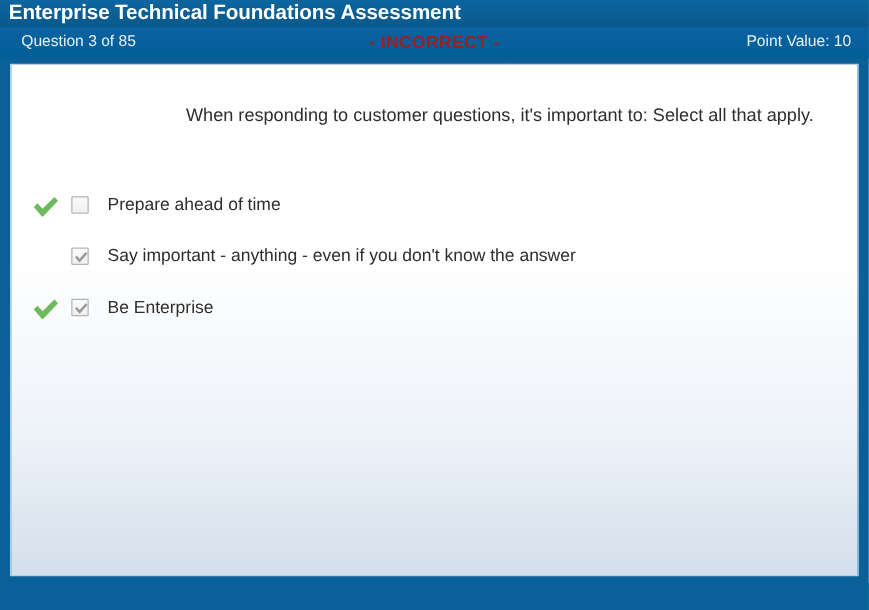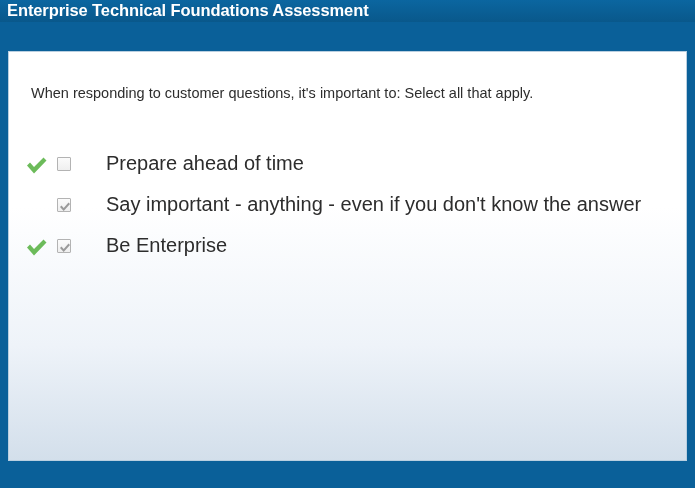--- a/index.html
+++ b/index.html
@@ -98,20 +98,21 @@
   }
 
   #question-text {
     position: absolute;
     left: 22px;
     top: 31px;
     width: 620px;
     font-size: 14.5px;
     color: #2d2d2d;
     line-height: 20px;
+    text-align: right;
   }
 
   #answer-list {
     position: absolute;
     left: 0;
     top: 100px;
     width: 679px;
   }
 
   .answer-row {
@@ -146,25 +147,24 @@
     left: 1px;
     top: 0px;
     width: 12px;
     height: 12px;
   }
 
   .answer-label {
     position: absolute;
     left: 77px;
     top: 0px;
-    font-size: 20px;
+    font-size: 14px;
     color: #2d2d2d;
     line-height: 22px;
     white-space: nowrap;
-    margin-left: 20px;
   }
 
   
   #footer-bar {
     position: absolute;
     left: 0;
     bottom: 0;
     width: 695px;
     height: 22px;
     background: linear-gradient(to bottom, #0a6099 0%, #0a6099 100%);
@@ -172,20 +172,25 @@
 </style>
 </head>
 <body>
 
 <div id="quiz-frame">
 
   <div id="title-bar">
     <div id="assessment-title">Enterprise Technical Foundations Assessment</div>
   </div>
 
+  <div id="status-bar">
+    <div id="question-counter">Question 3 of 85</div>
+    <div id="result-status">- INCORRECT -</div>
+    <div id="point-value">Point Value:  10</div>
+  </div>
 
   <div id="content-panel">
     <div id="question-text">When responding to customer questions, it's important to: Select all that apply.</div>
 
     <div id="answer-list">
 
       <div class="answer-row">
         <span class="result-mark">
           <svg width="24" height="20" viewBox="0 0 24 20">
             <path d="M2 10.5 L5 7.5 L9 12 L18.5 2.5 L21.5 5.5 L9 18.5 Z" fill="#6cbb5a"></path>

